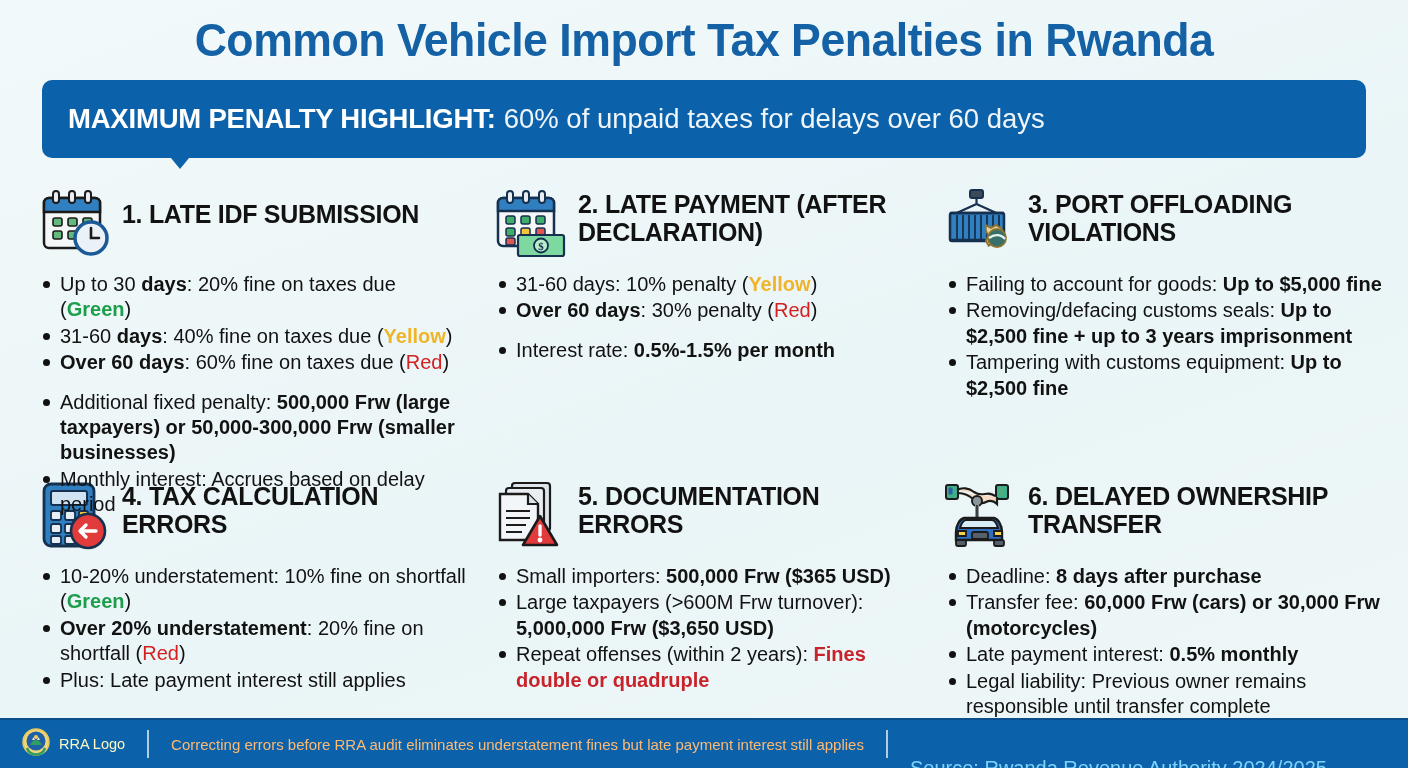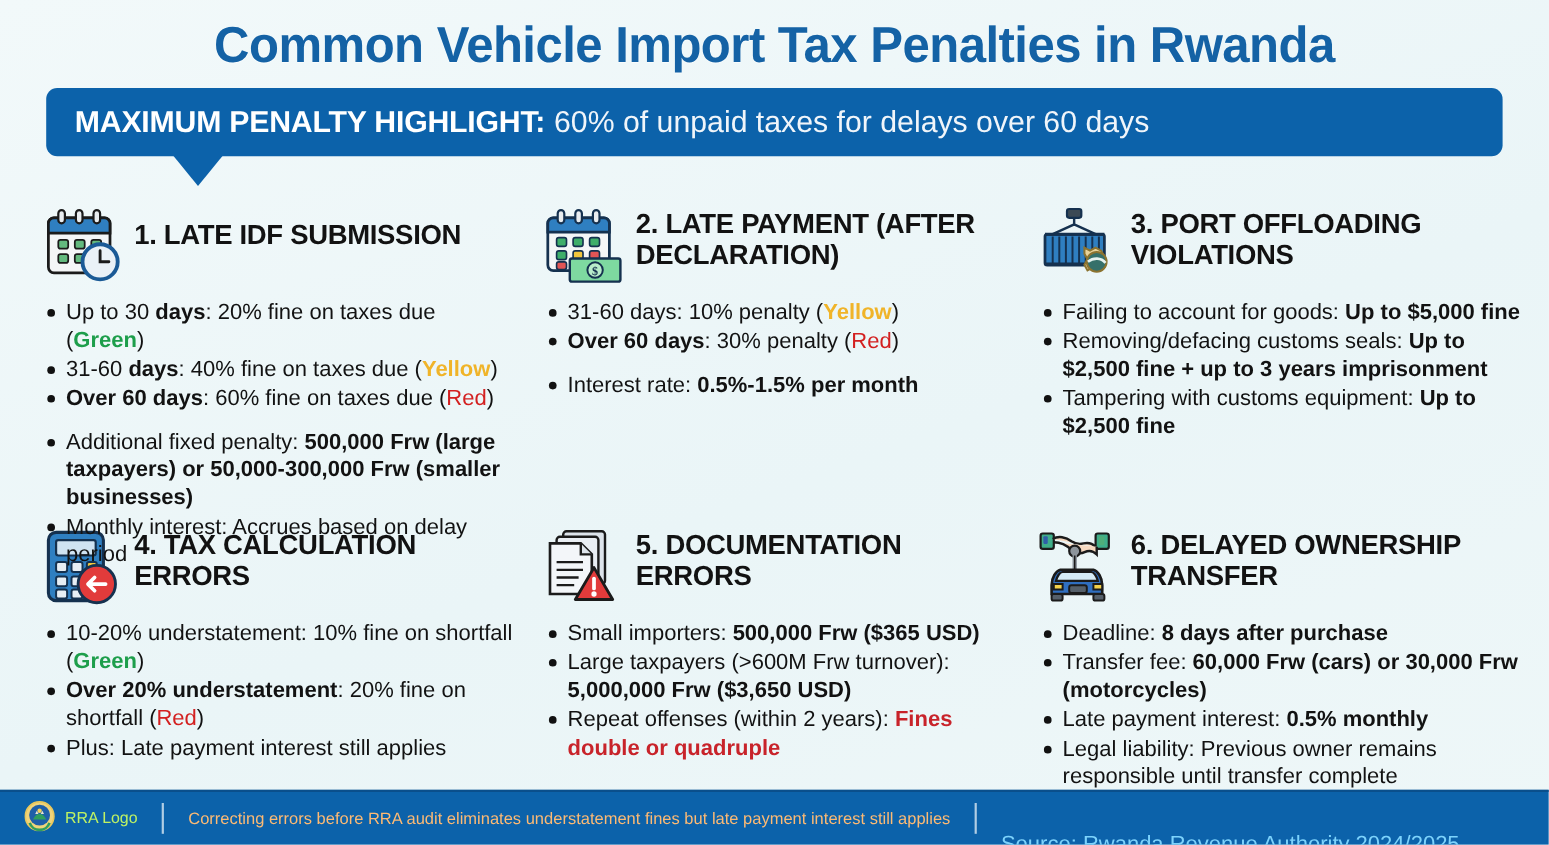--- a/index.html
+++ b/index.html
@@ -26,21 +26,21 @@
     line-height: 1.08;
     transform: scaleX(0.97);
     text-shadow: 0 1px 0 rgba(255,255,255,.6);
   }
 
   
   .banner-wrap { position: relative; margin: 14px 42px 0 42px; }
   .banner {
     background: #0c62aa;
     border-radius: 10px;
-    height: 62px;
+    height: 78px;
     display: flex;
     align-items: center;
     padding: 0 26px;
     color: #ffffff;
     font-size: 27.5px;
     white-space: nowrap;
   }
   .banner .lead { font-weight: 700; margin-right: 8px; letter-spacing: -0.2px; }
   .banner .rest { font-weight: 400; color: #f0f5fa; }
   .banner-tail {
@@ -111,21 +111,21 @@
     position: absolute;
     left: 0; bottom: 0;
     width: 1408px; height: 50px;
     background: #0c62aa;
     border-top: 2px solid #0a4f8c;
     display: flex;
     align-items: center;
     color: #ffffff;
   }
   .footer .logo-box { display: flex; align-items: center; gap: 9px; padding-left: 22px; }
-  .footer .logo-label { font-size: 14.5px; color: #bef264; }
+  .footer .logo-label { font-size: 14.5px; color: #fef9c3; }
   .sep { width: 2px; height: 28px; background: #cfe0ef; opacity: .85; margin: 0 22px; }
   .footer .note { font-size: 15px; color: #fdba74; }
   .footer .source { font-size: 20px; color: #7dd3fc; margin-top: 48px; }
 </style>
 </head>
 <body>
 
 <div id="page">
 
   <h1 class="title">Common Vehicle Import Tax Penalties in Rwanda</h1>

